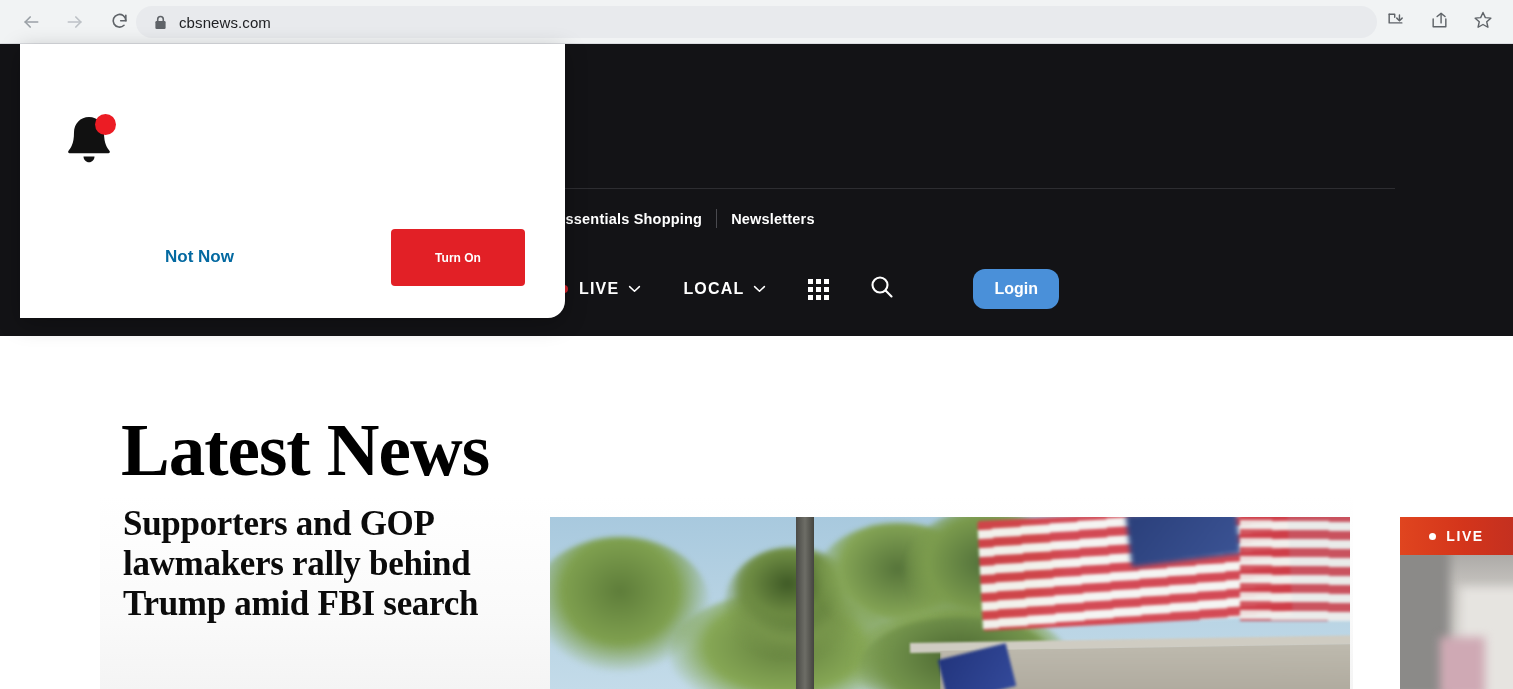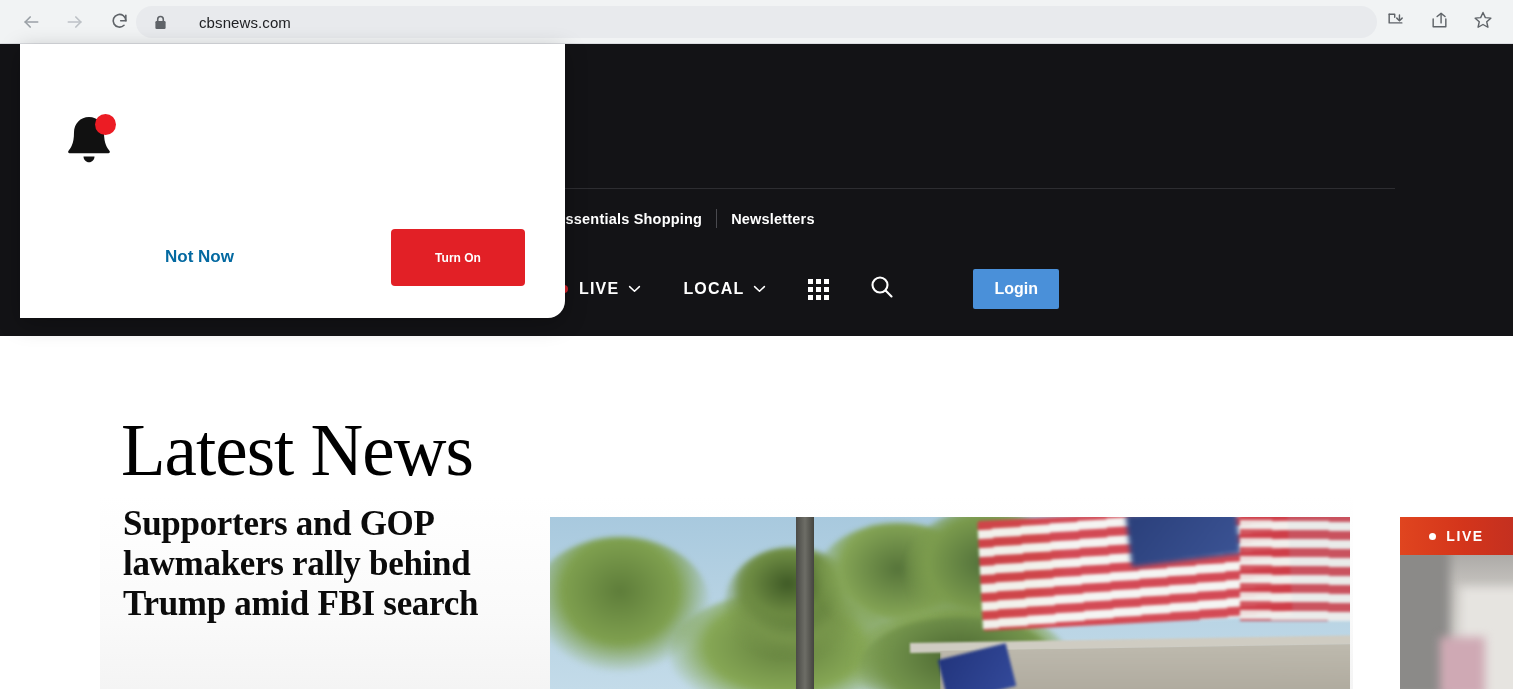--- a/index.html
+++ b/index.html
@@ -42,21 +42,20 @@
 
   .omnibox {
     position: absolute;
     left: 136px; top: 6px;
     width: 1241px; height: 32px;
     background: #e8eaed;
     border-radius: 16px;
     display: flex;
     align-items: center;
     padding-left: 18px;
-    gap: 20px;
   }
   .lock-icon { margin-right: 12px; display: flex; align-items: center; }
   .omnibox-url {
     font-size: 15px;
     color: #202124;
     letter-spacing: .1px;
     font-family: "Liberation Sans", sans-serif;
   }
   .toolbar-right {
     position: absolute;
@@ -160,38 +159,38 @@
     margin-right: 40px;
   }
   .grid-icon i { background: #ffffff; display: block; width: 5px; height: 5px; }
   .search-btn { margin-right: 78px; display: flex; align-items: center; color:#fff; }
   .login-btn {
     background: #4a90d9;
     color: #ffffff;
     font-size: 16px;
     font-weight: bold;
     border: none;
-    border-radius: 2px;
+    border-radius: 12px;
     padding: 11px 21px;
     font-family: "Liberation Sans", sans-serif;
     cursor: pointer;
   }
 
   
   .content {
     position: absolute;
     left: 0; top: 292px;
     width: 1513px; height: 353px;
     background: #ffffff;
   }
   .section-title {
     position: absolute;
     left: 121px; top: 78px;
     font-family: "Liberation Serif", serif;
-    font-weight: normal;
+    font-weight: bold;
     font-size: 73px;
     line-height: 1;
     color: #000000;
     letter-spacing: -1px;
   }
 
   .story-row {
     position: absolute;
     left: 100px; top: 160px;
     width: 1413px; height: 193px;

